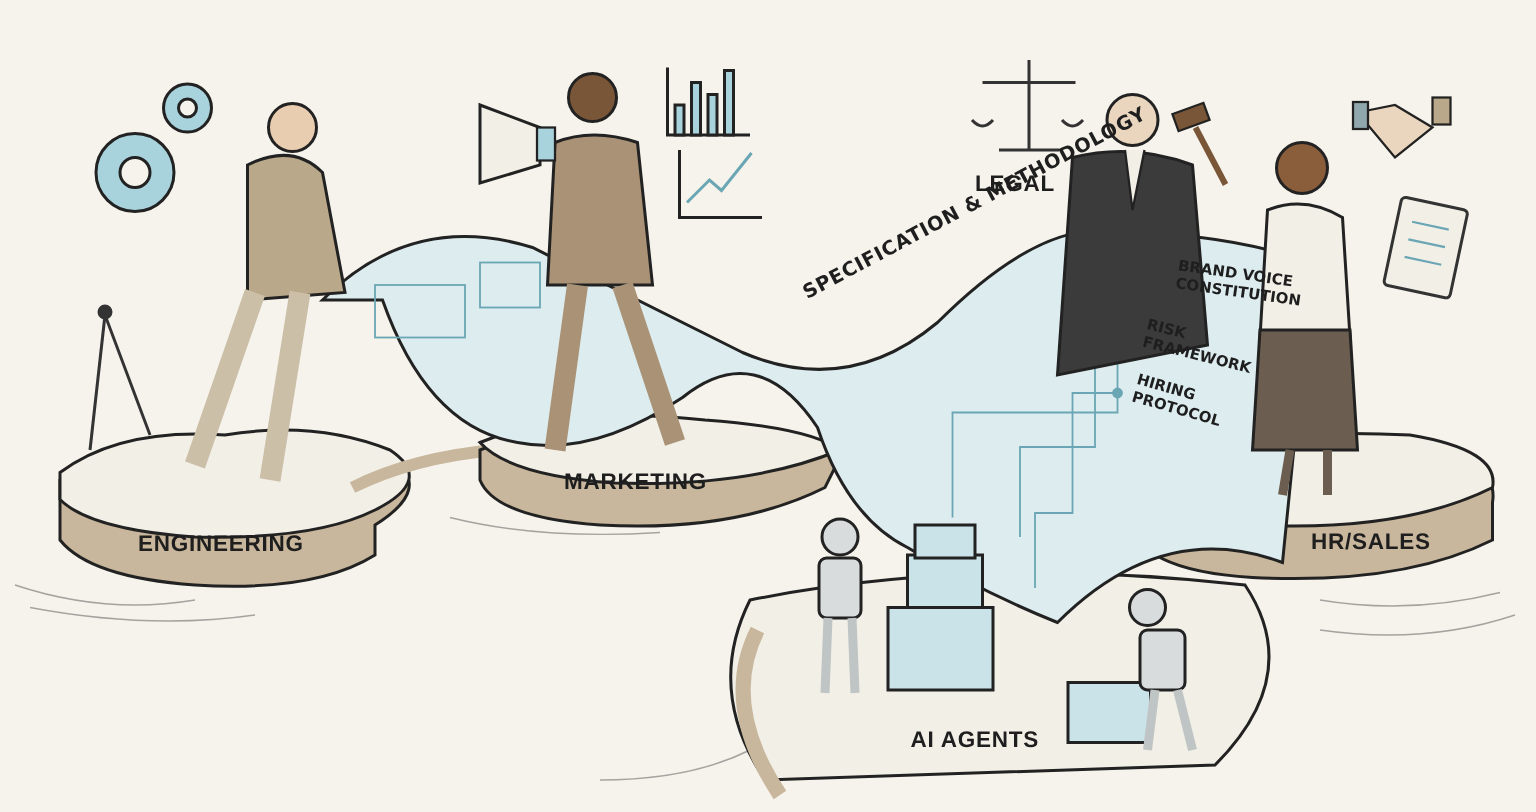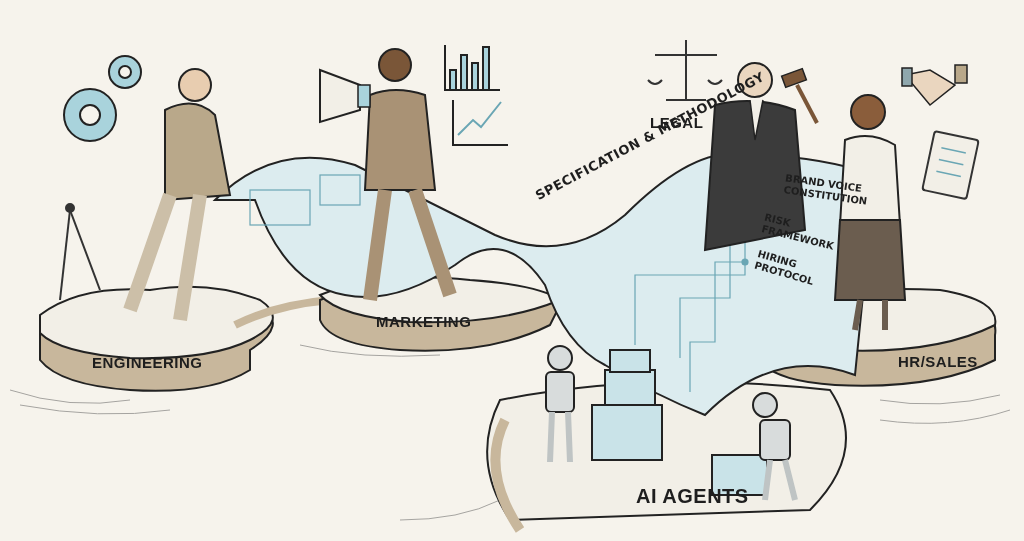--- a/index.html
+++ b/index.html
@@ -3,22 +3,22 @@
 <meta charset="utf-8">
 <style>
   html,body{margin:0;padding:0;}
   body{width:1024px;height:541px;overflow:hidden;background:#f6f3ec;font-family:"Liberation Sans",sans-serif;}
   .stage{position:relative;width:1024px;height:541px;}
   svg.scene{position:absolute;left:0;top:0;}
   .label{position:absolute;font-family:Liberation Sans, sans-serif;font-weight:bold;color:#1e1e1e;letter-spacing:0.5px;white-space:nowrap;}
   .lbl-eng{left:92px;top:354px;font-size:15px;}
   .lbl-mkt{left:376px;top:313px;font-size:15px;}
   .lbl-legal{left:650px;top:114px;font-size:15px;}
-  .lbl-hr{left:898px;top:353px;font-size:15px;}
-  .lbl-ai{left:636px;top:485px;font-size:20px;}
+  .lbl-hr{left:874px;top:353px;font-size:15px;}
+  .lbl-ai{left:607px;top:485px;font-size:15px;}
   .spec-title{position:absolute;left:540px;top:188px;font-family:"DejaVu Sans",sans-serif;font-weight:bold;font-size:13px;color:#1e1e1e;transform:rotate(-28deg);transform-origin:left bottom;letter-spacing:0.5px;white-space:nowrap;}
   .branch{position:absolute;font-family:"DejaVu Sans",sans-serif;font-weight:bold;font-size:10px;line-height:12px;color:#1e1e1e;white-space:pre;}
   .b1{left:784px;top:178px;transform:rotate(8deg);}
   .b2{left:762px;top:220px;transform:rotate(14deg);}
   .b3{left:755px;top:256px;transform:rotate(16deg);}
 </style>
 </head>
 <body>
 
 <div class="stage">

